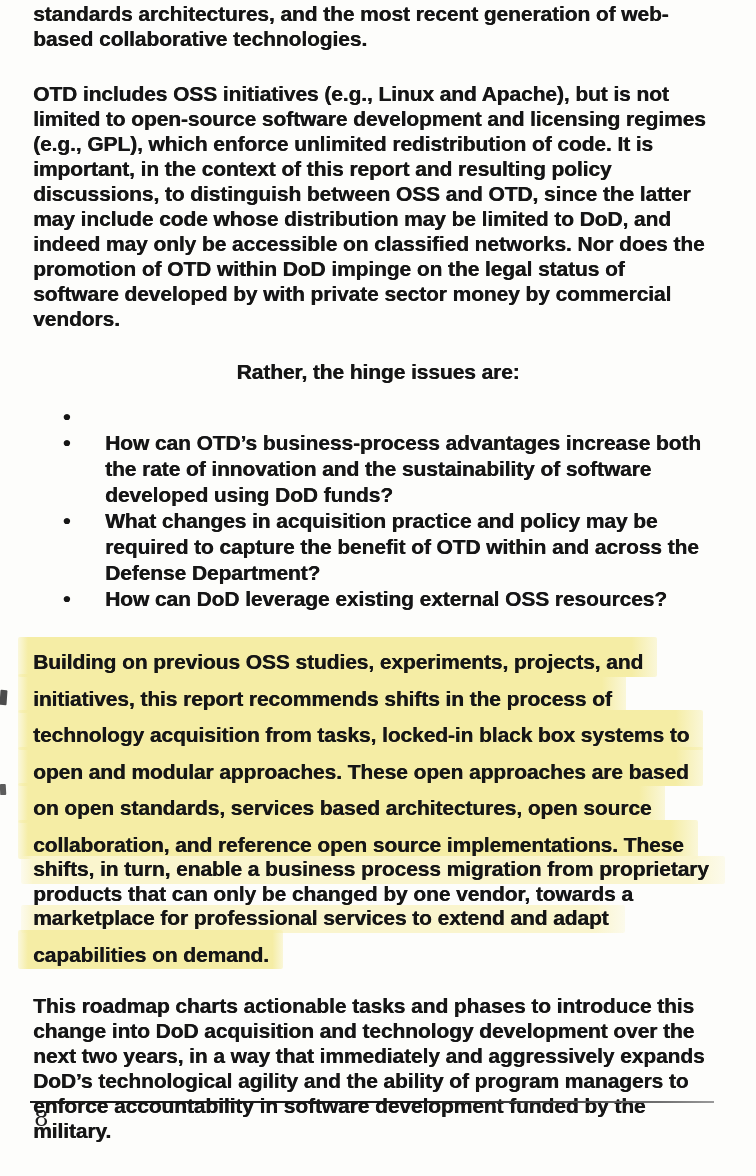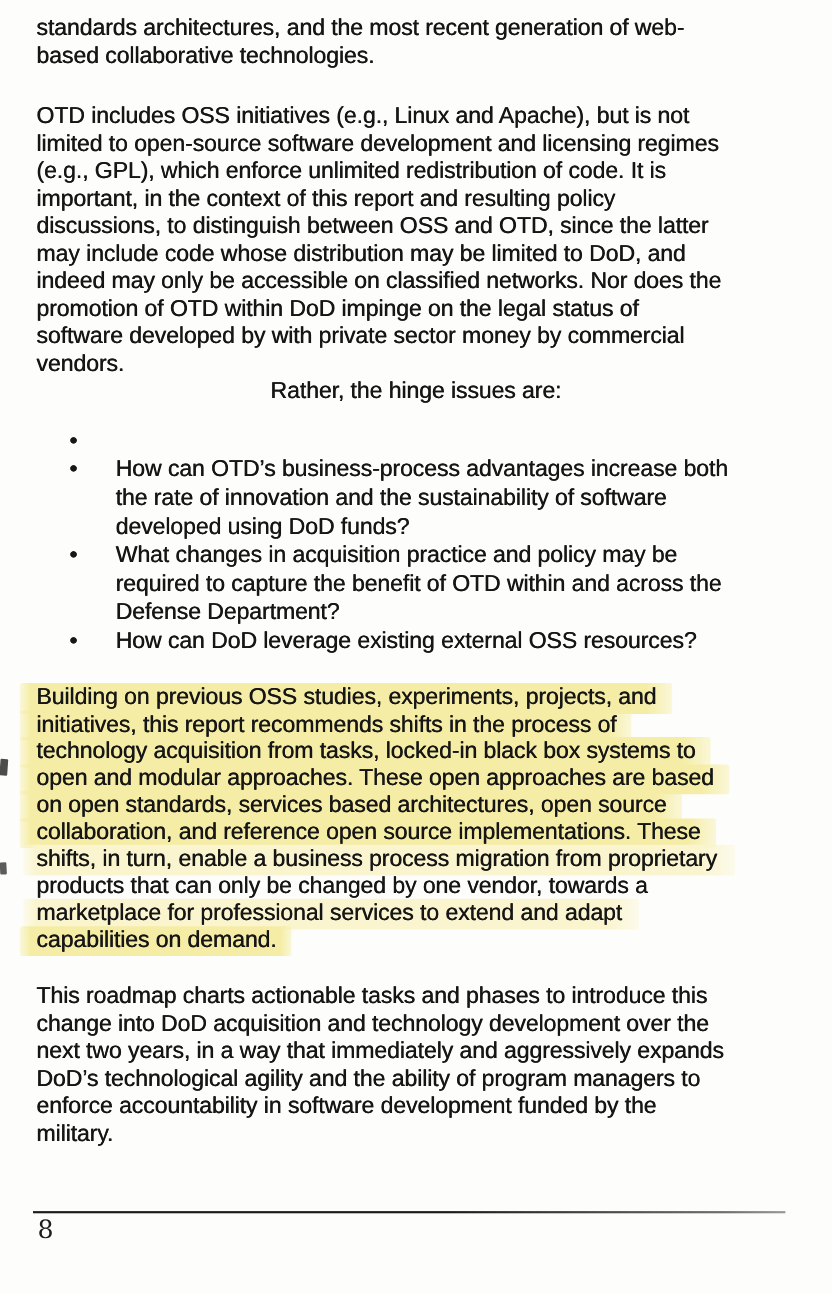--- a/index.html
+++ b/index.html
@@ -11,36 +11,37 @@
     height: 1176px;
     background: var(--paper, #fdfdfb);
     overflow: hidden;
     font-family: "Liberation Sans", sans-serif;
     color: var(--ink, #161616);
   }
 
   .content {
     position: absolute;
     left: 33px;
-    top: 13px;
+    top: 1px;
     width: 690px;
+    font-weight: bold;
   }
 
   .line {
     font-size: 21px;
     line-height: 25px;
     letter-spacing: -0.1px;
     white-space: nowrap;
     text-shadow: 0.4px 0 0 currentColor;
   }
 
   
   .para, .bullets { margin: 0; }
   .content > :nth-child(1) { margin-bottom: 30px; }
-  .content > :nth-child(2) { }
+  .content > :nth-child(2) { margin-bottom: 28px; }
   .content > :nth-child(3) { margin-bottom: 20px; text-align: center; }
   .content > :nth-child(4) { margin-bottom: 26px; }
   .content > :nth-child(5) { margin-bottom: 26px; }
 
   .para-highlight .line { line-height: 24.5px; }
 
   .bullets { padding-left: 30px; }
   .bullet-item { display: flex; }
   .bullet-marker {
     flex: none;
@@ -54,21 +55,21 @@
   .hl {
     display: inline-block;
     border-radius: 2px;
   }
   .hl-strong {
     background: linear-gradient(90deg,
       rgba(246,238,165,0.35) 0px,
       var(--hl-strong, #f5eda5) 10px,
       var(--hl-strong, #f5eda5) 96%,
       rgba(246,238,165,0.4) 100%);
-    padding: 1px 14px 2px 15px;
+    padding: 13px 14px 2px 15px;
     margin: -1px -14px -2px -15px;
   }
   .hl-light {
     background: linear-gradient(90deg,
       rgba(250,245,206,0.3) 0px,
       var(--hl-light, #faf5ce) 12px,
       var(--hl-light, #faf5ce) 95%,
       rgba(250,245,206,0.35) 100%);
     padding: 1px 16px 2px 12px;
     margin: -1px -16px -2px -12px;

